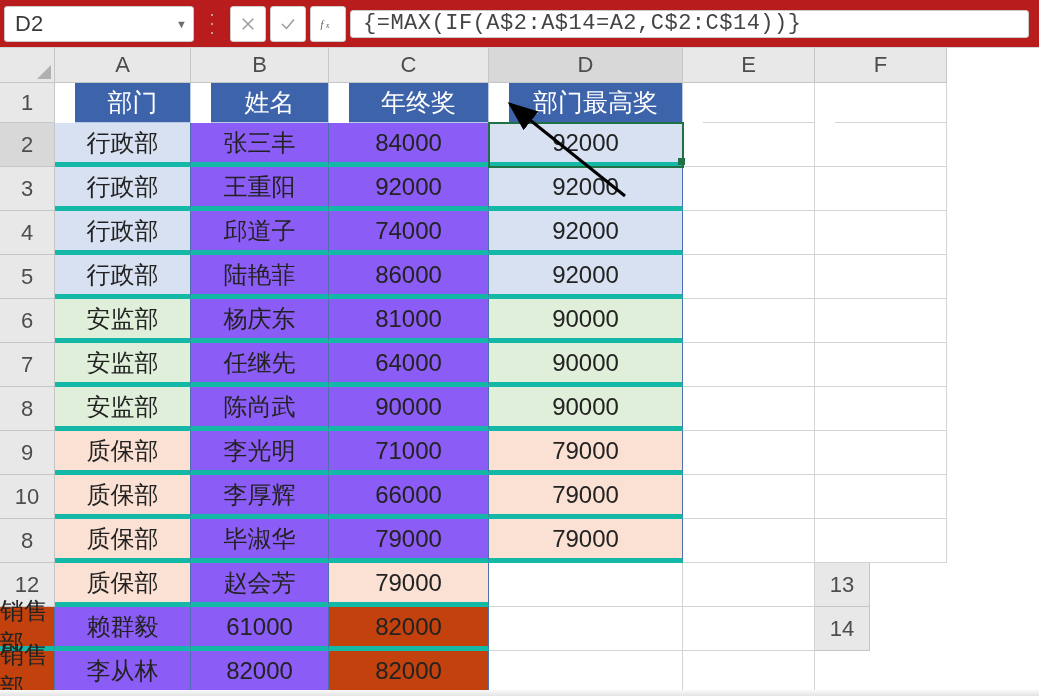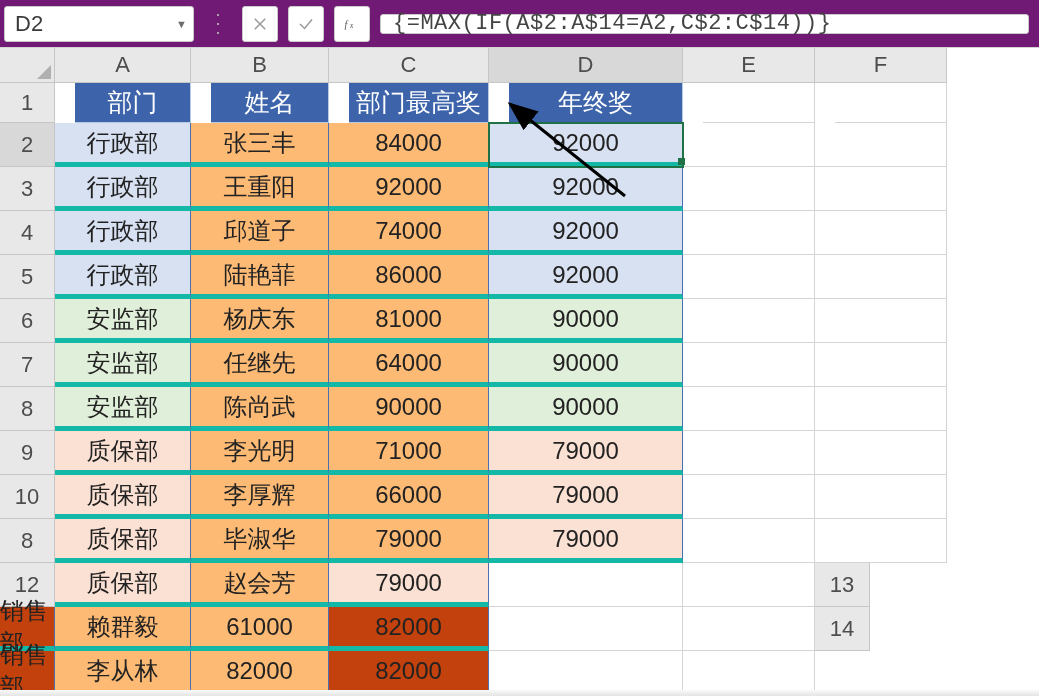--- a/index.html
+++ b/index.html
@@ -9,25 +9,25 @@
       width: 1039px;
       height: 696px;
       overflow: hidden;
       position: relative;
     }
 
     
     .formula-bar {
       display: flex;
       align-items: center;
-      background: #701a75;
+      background: #b91c1c;
       height: 48px;
       border-bottom: 1px solid #d4d4d4;
       padding: 6px 4px;
-      gap: 10px;
+      gap: 4px;
     }
     .name-box {
       width: 190px;
       height: 36px;
       background: #fff;
       border: 1px solid #c9c9c9;
       border-radius: 3px;
       display: flex;
       align-items: center;
       padding: 0 10px;
@@ -51,21 +51,21 @@
       border: 1px solid #ccc;
       border-radius: 3px;
       color: #888;
     }
     .fb-btn.narrow{ width:28px; border:none; background:transparent;}
     .fb-btn svg { width: 18px; height: 18px; }
     .dots { color:#b5b5b5; font-size:18px; line-height:0.5; text-align:center; }
     .dots span{display:block;}
     .formula-input {
       flex: 1;
-      height: 20px;
+      height: 28px;
       background: #fff;
       border: 1px solid #c9c9c9;
       border-radius: 3px;
       display: flex;
       align-items: center;
       padding: 0 12px;
       font-family: "Consolas","Courier New", monospace;
       font-size: 22px;
       color: #444;
       letter-spacing: 0.5px;
@@ -133,21 +133,21 @@
       border-right: 1px solid #b7c9e3;
       border-bottom: 1px solid #b7c9e3;
       font-size:25px;
     }
     .cell.row1 { height:40px;margin-left:20px; }
 
     .cell.bg-blue { background:#d8e1f2; }
     .cell.bg-green { background:#e0efd9; }
     .cell.bg-orange { background:#fbe1d3; }
     .cell.bg-gray { background:#c2410c; }
-    .cell.bg-white { background:#fdba74; }
+    .cell.bg-white { background:#8b5cf6; }
 
     .data-cell { border-right: 1px solid #4c6faf; border-bottom: 5px solid #14b8a6; border-top:none; }
 
     
     .selected-cell {
       outline: 2px solid #1f7246;
       outline-offset: -1px;
       z-index: 3;
     }
     .selected-cell::after{
@@ -219,22 +219,22 @@
 
   <div class="col-header" style="width: auto;">A</div>
       <div class="col-header" style="width: auto;">B</div>
       <div class="col-header" style="width: auto;">C</div>
       <div class="col-header active" style="width: auto;">D</div>
       <div class="col-header" style="width: auto;">E</div>
       <div class="col-header" style="width: auto;">F</div>
       <div class="row-header" style="height: 40px;">1</div>
       <div class="cell th-blue row1" data-col="A" style="height: 40px;">部门</div>
       <div class="cell th-blue row1" data-col="B" style="height: 40px;">姓名</div>
+      <div class="cell th-blue row1" data-col="C" style="height: 40px;">年终奖</div>
       <div class="cell th-blue row1" data-col="D" style="height: 40px;">部门最高奖</div>
-      <div class="cell th-blue row1" data-col="C" style="height: 40px;">年终奖</div>
       <div class="cell empty row1" data-col="E" style="height: 40px;"></div>
       <div class="cell empty row1" data-col="F" style="height: 40px;"></div>
       <div class="row-header active">2</div>
       <div class="cell bg-blue data-cell" data-col="A">行政部</div>
       <div class="cell bg-white data-cell" data-col="B">张三丰</div>
       <div class="cell bg-white data-cell" data-col="C">84000</div>
       <div class="cell bg-blue data-cell selected-cell" data-col="D">92000</div>
       <div class="cell empty" data-col="E"></div>
       <div class="cell empty" data-col="F"></div>
       <div class="row-header">3</div>

